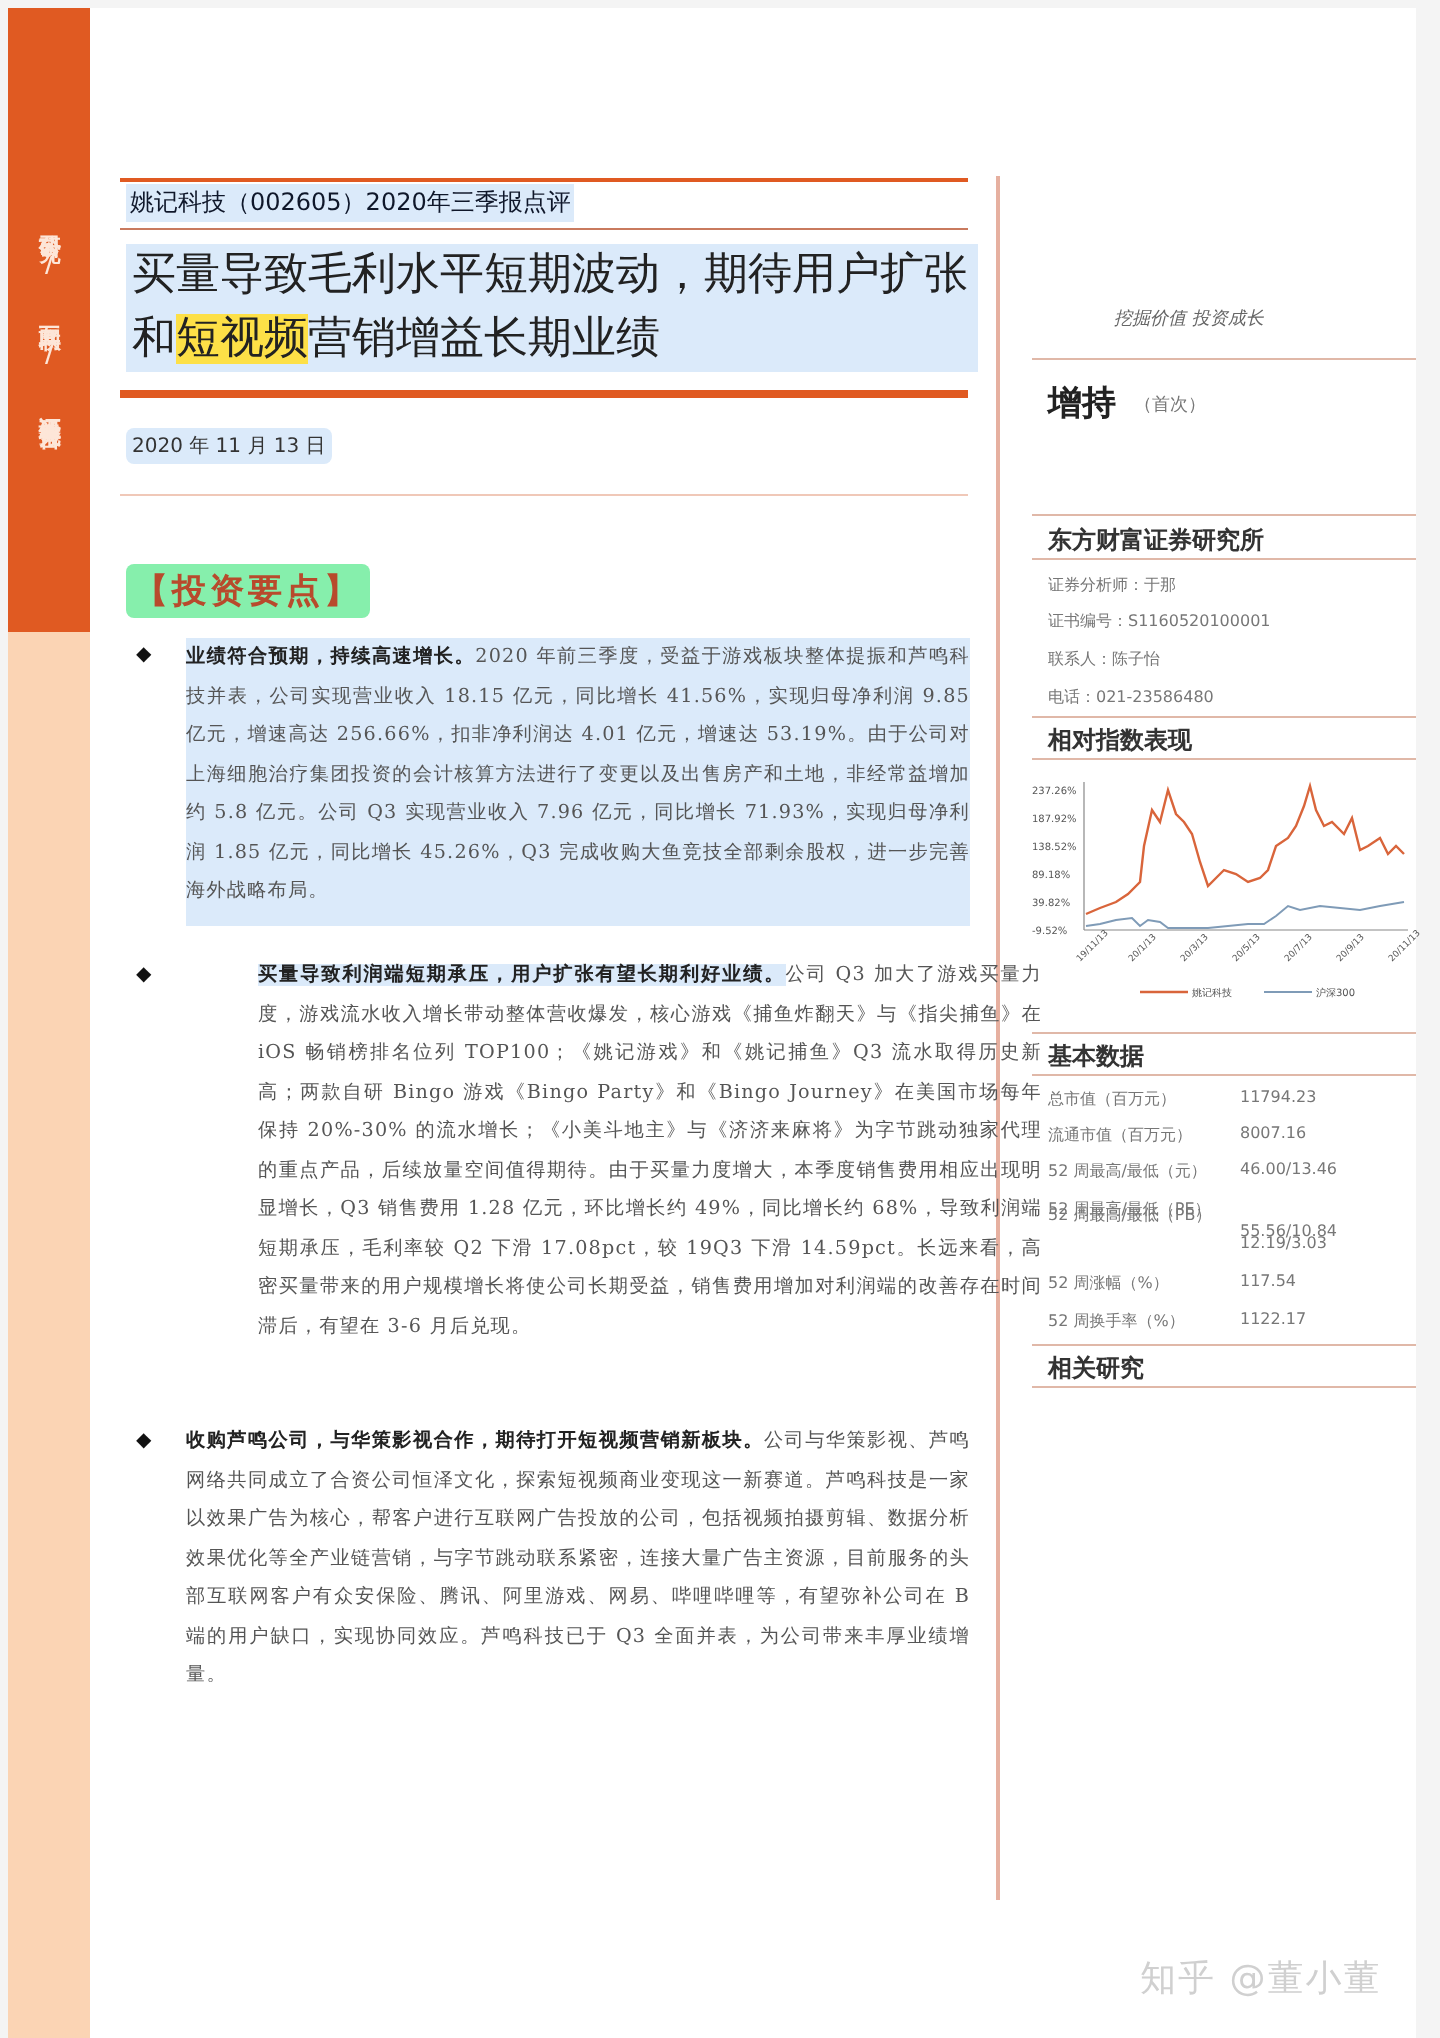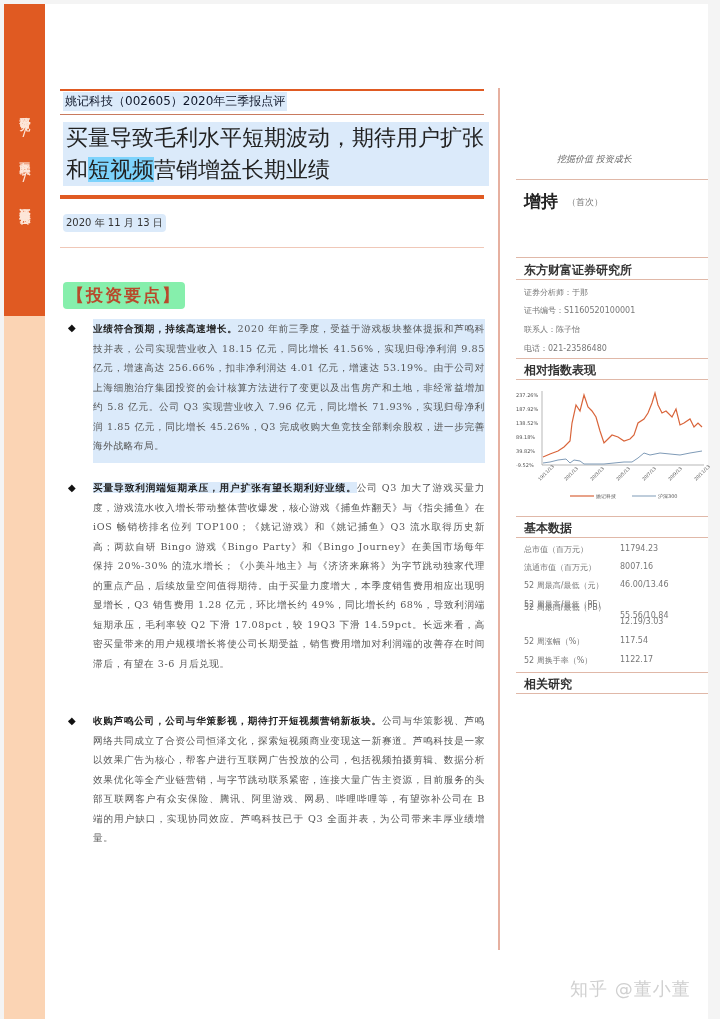--- a/index.html
+++ b/index.html
@@ -10,21 +10,21 @@
   .left-strip { position:absolute; left:4px; top:4px; width:41px; height:1015px; background:#fbd4b4; }
   .left-strip .red { position:absolute; left:0; top:0; width:41px; height:102px; background:#e05a22; }
   .left-strip .red { height:102px; }
 
   .vtext { position:absolute; left:4px; top:108px; width:41px; color:#fde6d8; font-size:11px; font-weight:bold;
            writing-mode:vertical-rl; text-orientation:upright; letter-spacing:1px; line-height:41px; text-align:left; }
 
   .hline { position:absolute; height:0; }
   .doc-sub { position:absolute; left:63px; top:92px; font-size:12px; color:#0f172a; background:#dbeafa; padding:1px 2px; }
   .doc-title { position:absolute; left:63px; top:122px; width:420px; font-size:22px; line-height:32px; color:#222; background:#dbeafa; padding:0 3px; }
-  .doc-title .hl { background:#7dd3fc; }
+  .doc-title .hl { background:#fde047; }
   .date { position:absolute; left:63px; top:214px; font-size:10px; color:#333; background:#dbeafa; padding:2px 3px; border-radius:4px; }
 
   .section-h { position:absolute; left:63px; top:282px; font-size:17px; font-weight:bold; color:#b84a2c; background:#86efac; padding:2px 4px; border-radius:4px; font-family:"DejaVu Serif","Liberation Serif",serif; letter-spacing:2px; }
 
   .bullet { position:absolute; left:68px; font-size:10px; color:#111; }
   .para { position:absolute; left:93px; width:392px; font-size:9.6px; line-height:19.5px; color:#555; letter-spacing:0.6px; text-align:justify;
           font-family:"DejaVu Serif","Liberation Serif",serif; }
   .para b { color:#222; }
   .para.hlbg { background:#dbeafa; }
   .slogan { position:absolute; left:557px; top:153px; font-size:9px; color:#666; font-style:italic; }
@@ -62,27 +62,27 @@
 <div class="hline" style="left:498px;top:88px;height:862px;border-left:2px solid #e6b0a0;"></div>
 
 <div class="section-h">【投资要点】</div>
 
 <span class="bullet" style="top:322px;">◆</span>
 <div class="para hlbg" style="top:319px;height:144px;">
   <b>业绩符合预期，持续高速增长。</b><span>2020 年前三季度，受益于游戏板块整体提振和芦鸣科技并表，公司实现营业收入 18.15 亿元，同比增长 41.56%，实现归母净利润 9.85 亿元，增速高达 256.66%，扣非净利润达 4.01 亿元，增速达 53.19%。由于公司对上海细胞治疗集团投资的会计核算方法进行了变更以及出售房产和土地，非经常益增加约 5.8 亿元。公司 Q3 实现营业收入 7.96 亿元，同比增长 71.93%，实现归母净利润 1.85 亿元，同比增长 45.26%，Q3 完成收购大鱼竞技全部剩余股权，进一步完善海外战略布局。</span>
 </div>
 
 <span class="bullet" style="top:482px;">◆</span>
-<div class="para" style="top:478px;">
+<div class="para" style="top:478px;margin-left:36px;">
   <b style="background:#dbeafa;">买量导致利润端短期承压，用户扩张有望长期利好业绩。</b><span>公司 Q3 加大了游戏买量力度，游戏流水收入增长带动整体营收爆发，核心游戏《捕鱼炸翻天》与《指尖捕鱼》在 iOS 畅销榜排名位列 TOP100；《姚记游戏》和《姚记捕鱼》Q3 流水取得历史新高；两款自研 Bingo 游戏《Bingo Party》和《Bingo Journey》在美国市场每年保持 20%-30% 的流水增长；《小美斗地主》与《济济来麻将》为字节跳动独家代理的重点产品，后续放量空间值得期待。由于买量力度增大，本季度销售费用相应出现明显增长，Q3 销售费用 1.28 亿元，环比增长约 49%，同比增长约 68%，导致利润端短期承压，毛利率较 Q2 下滑 17.08pct，较 19Q3 下滑 14.59pct。长远来看，高密买量带来的用户规模增长将使公司长期受益，销售费用增加对利润端的改善存在时间滞后，有望在 3-6 月后兑现。</span>
 </div>
 
 <span class="bullet" style="top:715px;">◆</span>
 <div class="para" style="top:711px;">
-  <b>收购芦鸣公司，公司与华策影视，期待打开短视频营销新板块。</b><span>公司与华策影视、芦鸣网络共同成立了合资公司恒泽文化，探索短视频商业变现这一新赛道。芦鸣科技是一家以效果广告为核心，帮客户进行互联网广告投放的公司，包括视频拍摄剪辑、数据分析效果优化等全产业链营销，与字节跳动联系紧密，连接大量广告主资源，目前服务的头部互联网客户有众安保险、腾讯、阿里游戏、网易、哔哩哔哩等，有望弥补公司在 B 端的用户缺口，实现协同效应。芦鸣科技已于 Q3 全面并表，为公司带来丰厚业绩增量。</span>
+  <b>收购芦鸣公司，与华策影视合作，期待打开短视频营销新板块。</b><span>公司与华策影视、芦鸣网络共同成立了合资公司恒泽文化，探索短视频商业变现这一新赛道。芦鸣科技是一家以效果广告为核心，帮客户进行互联网广告投放的公司，包括视频拍摄剪辑、数据分析效果优化等全产业链营销，与字节跳动联系紧密，连接大量广告主资源，目前服务的头部互联网客户有众安保险、腾讯、阿里游戏、网易、哔哩哔哩等，有望弥补公司在 B 端的用户缺口，实现协同效应。芦鸣科技已于 Q3 全面并表，为公司带来丰厚业绩增量。</span>
 </div>
 
 <div class="slogan">挖掘价值 投资成长</div>
 <div class="hline" style="left:516px;top:179px;width:192px;border-top:1.5px solid #e0b8a8;"></div>
 <div class="rating">增持</div>
 <div class="rating-sub">（首次）</div>
 
 <div class="hline" style="left:516px;top:257px;width:192px;border-top:1.5px solid #e0b8a8;"></div>
 <div class="r-h" style="top:262px;">东方财富证券研究所</div>
 <div class="hline" style="left:516px;top:279px;width:192px;border-top:1.5px solid #e0b8a8;"></div>

